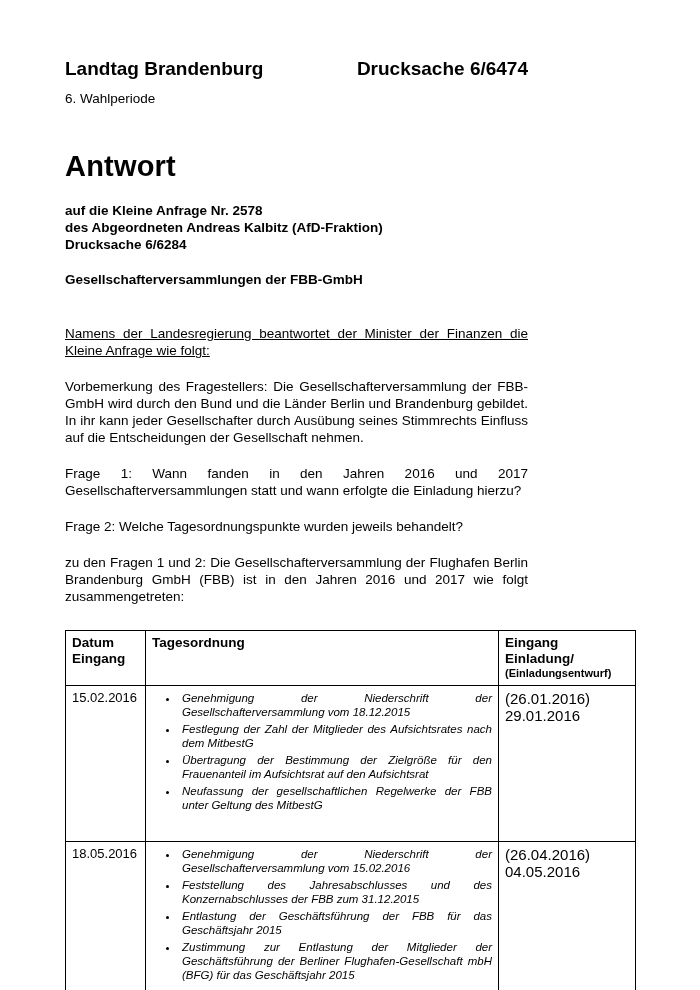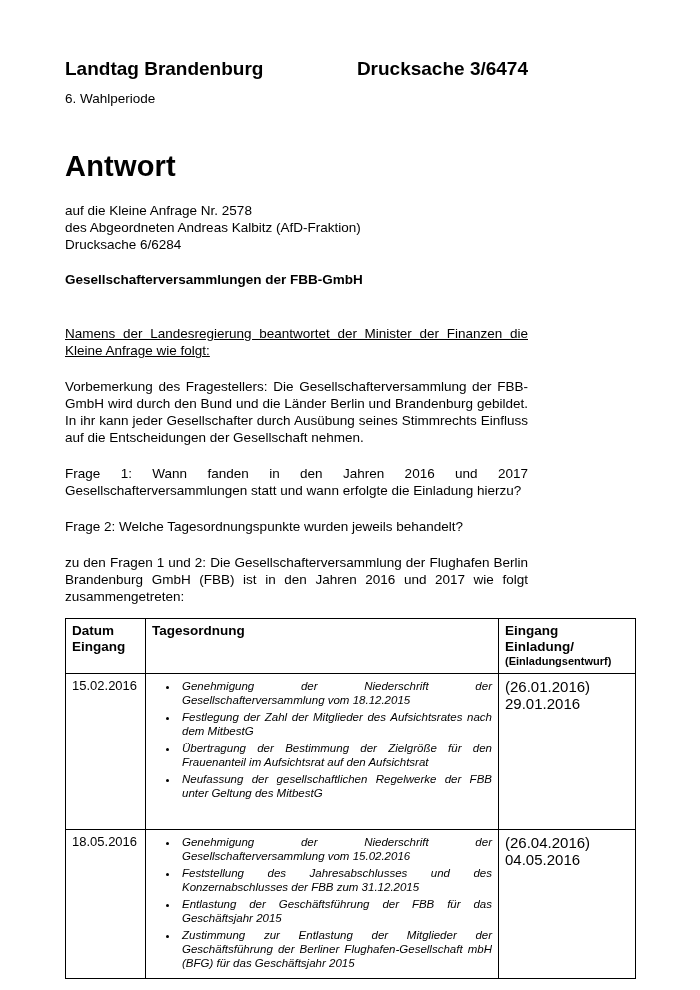--- a/index.html
+++ b/index.html
@@ -36,41 +36,42 @@
     letter-spacing: 0.2px;
   }
   .doc-subtitle {
     font-size: 13.5px;
     margin-top: 1px;
   }
   .ref-block {
     margin-top: 19px;
     font-size: 13.5px;
     line-height: 17px;
+    font-weight: bold;
   }
   .subject {
     margin-top: 19px;
     font-size: 13.5px;
     font-weight: bold;
   }
   .intro {
     margin-top: 38px;
     font-size: 13.5px;
     line-height: 17px;
     text-align: justify;
     text-decoration: underline;
   }
   .para {
     margin-top: 19px;
     font-size: 13.5px;
     line-height: 17px;
     text-align: justify;
   }
   table.agenda {
-    margin-top: 13px;
+    margin-top: 25px;
     width: 570px;
     border-collapse: collapse;
     table-layout: fixed;
   }
   table.agenda th, table.agenda td {
     border: 1px solid #000000;
     vertical-align: top;
     padding: 4px 6px 5px 6px;
   }
   .col-datum  { width: 80px; }
@@ -118,21 +119,21 @@
 </head>
 <body>
 
 <div class="page">
 
   <div class="header-row">
     <div>
       <div class="publisher">Landtag Brandenburg</div>
       <div class="period">6. Wahlperiode</div>
     </div>
-    <div class="docnum">Drucksache 3/6474</div>
+    <div class="docnum">Drucksache 6/6474</div>
   </div>
 
   <div class="doc-title">Antwort</div>
 
   <div class="ref-block">
     <div>auf die Kleine Anfrage Nr. 2578</div>
     <div>des Abgeordneten Andreas Kalbitz (AfD-Fraktion)</div>
     <div>Drucksache 6/6284</div>
   </div>
 

